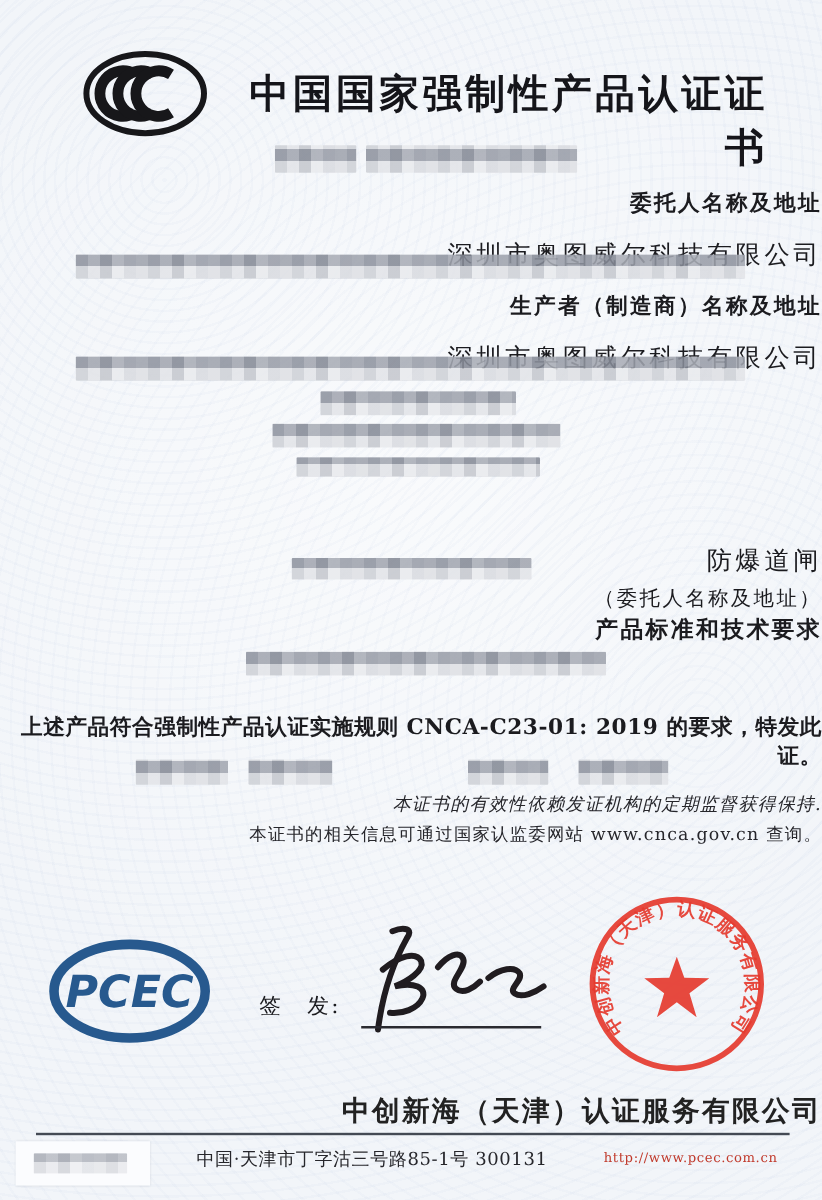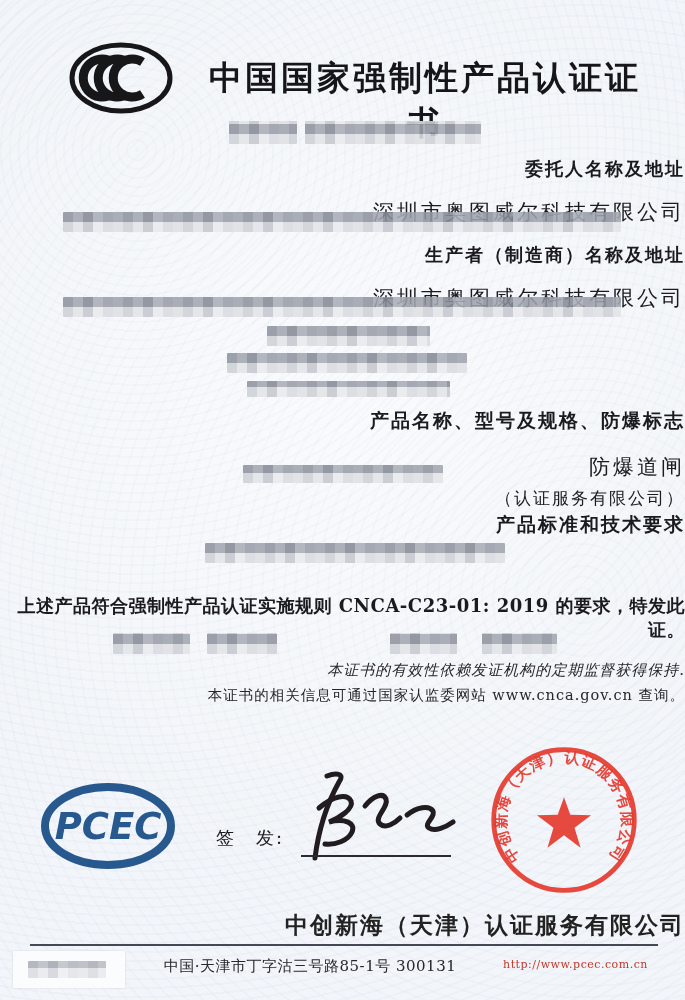--- a/index.html
+++ b/index.html
@@ -49,41 +49,40 @@
 
 <div class="certificate">
 
   <svg class="abs" style="left:68px;top:41px;" width="106" height="74" viewBox="0 0 106 74">
     <ellipse cx="53" cy="37" rx="49" ry="33" fill="none" stroke="#17171a" stroke-width="5"></ellipse>
     <path d="M 44.5 21 A 19 19 0 1 0 44.5 53" fill="none" stroke="#17171a" stroke-width="9"></path>
     <path d="M 59.5 21 A 19 19 0 1 0 59.5 53" fill="none" stroke="#17171a" stroke-width="9"></path>
     <path d="M 74.5 21 A 19 19 0 1 0 74.5 53" fill="none" stroke="#17171a" stroke-width="9"></path>
   </svg>
 
-  <div class="abs title" style="left:196px;top:56px;width:458px;text-align:center;">中国国家强制性产品认证证书</div>
+  <div class="abs title" style="left:182px;top:56px;width:458px;text-align:right;">中国国家强制性产品认证证书</div>
 
   <div class="redacted" style="left:229px;top:121px;width:68px;height:23px;"></div>
   <div class="redacted" style="left:305px;top:121px;width:176px;height:23px;"></div>
 
   <div class="abs ctr heading" style="top:157px;font-size:18px;">委托人名称及地址</div>
   <div class="abs ctr kai" style="top:182px;font-size:21px;">深圳市奥图威尔科技有限公司</div>
   <div class="redacted" style="left:63px;top:212px;width:558px;height:20px;"></div>
 
   <div class="abs ctr heading" style="top:243px;font-size:18px;">生产者（制造商）名称及地址</div>
   <div class="abs ctr kai" style="top:268px;font-size:21px;">深圳市奥图威尔科技有限公司</div>
   <div class="redacted" style="left:63px;top:297px;width:558px;height:20px;"></div>
 
   <div class="redacted" style="left:267px;top:326px;width:163px;height:20px;"></div>
   <div class="redacted" style="left:227px;top:353px;width:240px;height:20px;"></div>
   <div class="redacted" style="left:247px;top:381px;width:203px;height:16px;"></div>
 
-  <div class="abs ctr heading" style="top:408px;font-size:19px;">产品名称、型号及规格、防爆标志</div>
   <div class="abs ctr kai" style="top:437px;font-size:21px;">防爆道闸</div>
   <div class="redacted" style="left:243px;top:465px;width:200px;height:18px;"></div>
-  <div class="abs ctr" style="top:487px;font-size:17px;letter-spacing:2px;">（认证服务有限公司）</div>
+  <div class="abs ctr" style="top:487px;font-size:17px;letter-spacing:2px;">（委托人名称及地址）</div>
 
   <div class="abs ctr heading" style="top:512px;font-size:19px;">产品标准和技术要求</div>
   <div class="redacted" style="left:205px;top:543px;width:300px;height:20px;"></div>
 
   <div class="abs ctr" style="top:594px;font-size:18px;font-weight:bold;letter-spacing:.5px;">上述产品符合强制性产品认证实施规则 CNCA-C23-01: 2019 的要求，特发此证。</div>
 
   <div class="redacted" style="left:113px;top:633px;width:77px;height:21px;"></div>
   <div class="redacted" style="left:207px;top:633px;width:70px;height:21px;"></div>
   <div class="redacted" style="left:390px;top:633px;width:67px;height:21px;"></div>
   <div class="redacted" style="left:482px;top:633px;width:75px;height:21px;"></div>

